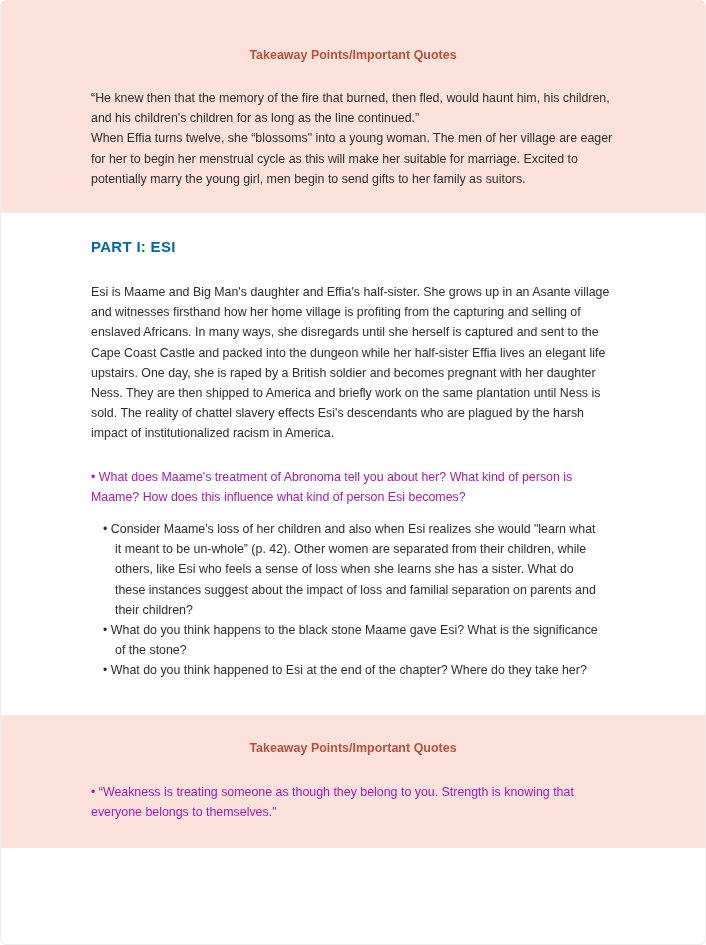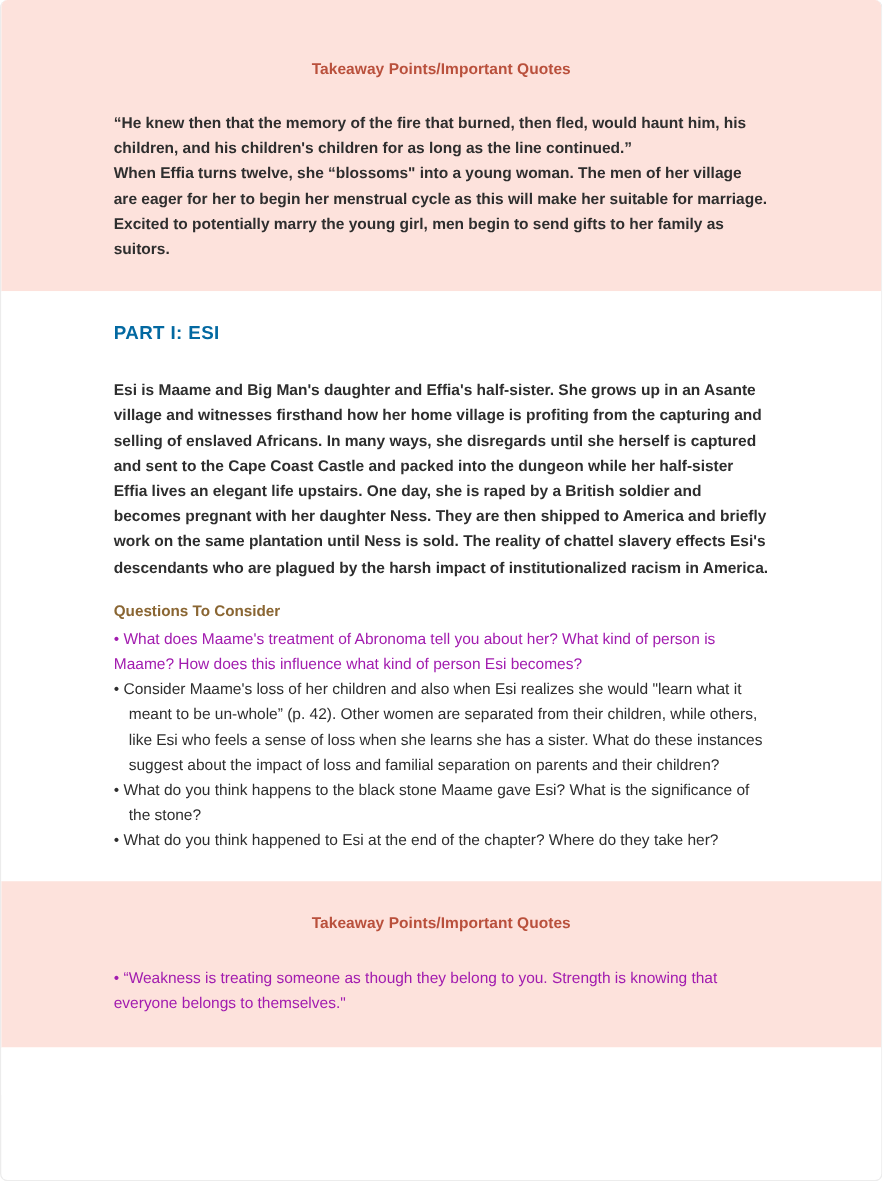--- a/index.html
+++ b/index.html
@@ -61,21 +61,20 @@
 
   
   .body-text {
     color: #2e2e2e;
     font-size: 12.4px;
     line-height: 20.2px;
     text-align: left;
   }
   .body-text p {
     margin: 0;
-    font-weight: bold;
   }
 
   
   ul.flat {
     list-style: none;
     margin: 0;
     padding: 0;
   }
   ul.flat > li {
     color: #a21caf;
@@ -83,21 +82,21 @@
     line-height: 20.2px;
     margin: 0;
     text-indent: 0;
   }
   ul.flat > li .bullet {
     font-size: 12.4px;
   }
   
   ul.hang {
     list-style: none;
-    margin: 0;
+    margin: 12px;
     padding: 0;
   }
   ul.hang > li {
     color: #2e2e2e;
     font-size: 12.4px;
     line-height: 20.2px;
     padding-left: 12px;
     text-indent: -12px;
   }
 </style>
@@ -122,21 +121,20 @@
       <div class="part-heading">PART I: ESI</div>
 
       <div style="height:27px"></div>
 
       <div class="body-text">
         <p>Esi is Maame and Big Man's daughter and Effia's half-sister. She grows up in an Asante village and witnesses firsthand how her home village is profiting from the capturing and selling of enslaved Africans. In many ways, she disregards until she herself is captured and sent to the Cape Coast Castle and packed into the dungeon while her half-sister Effia lives an elegant life upstairs. One day, she is raped by a British soldier and becomes pregnant with her daughter Ness. They are then shipped to America and briefly work on the same plantation until Ness is sold. The reality of chattel slavery effects Esi's descendants who are plagued by the harsh impact of institutionalized racism in America.</p>
       </div>
 
       <div style="height:18px"></div>
 
-      <div class="sub-heading">Questions To Consider</div>
 
       <div style="height:5px"></div>
 
       <ul class="flat">
         <li>
           <span class="bullet">•</span>
           <span>What does Maame's treatment of Abronoma tell you about her? What kind of person is Maame? How does this influence what kind of person Esi becomes?</span>
         </li>
       </ul>
 

